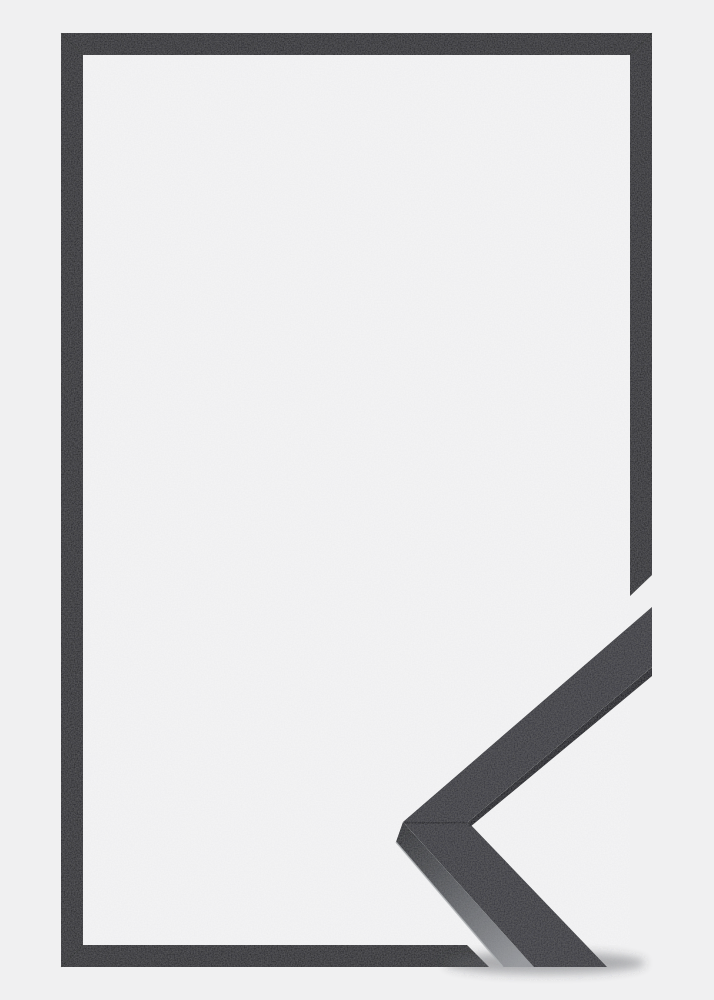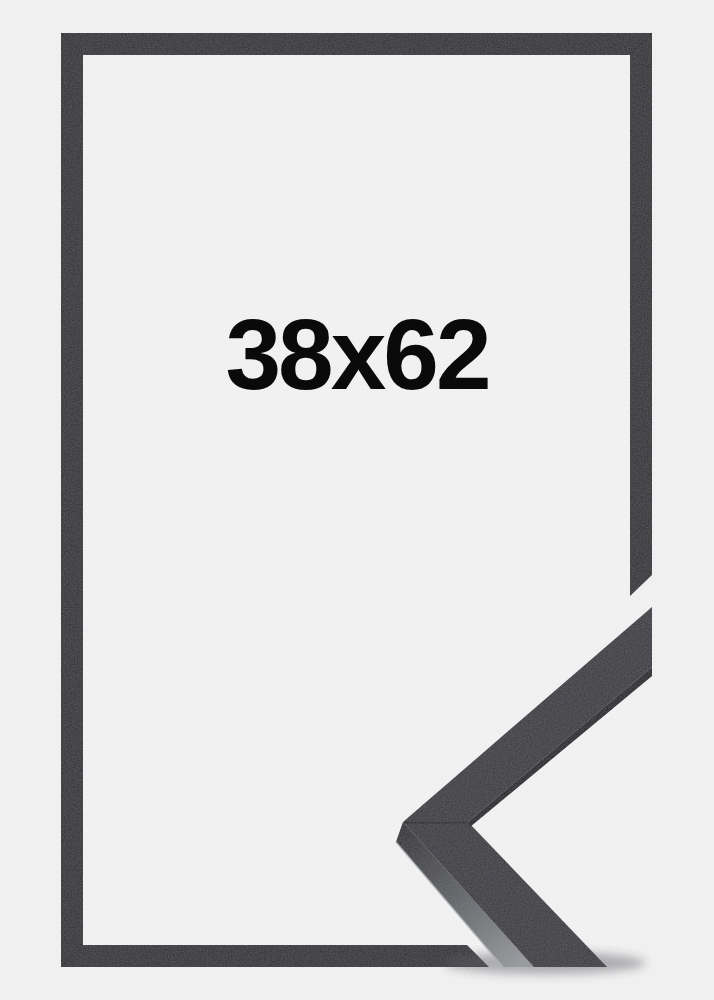--- a/index.html
+++ b/index.html
@@ -87,14 +87,13 @@
 
         <polygon points="652,607 652,667 468,822 403,822" fill="#38393d"></polygon>
 
         <polygon points="652,667 652,676 470,827 468,822" fill="#1e1f22"></polygon>
 
         <line x1="404" y1="822.7" x2="467" y2="822.7" stroke="#17181a" stroke-opacity="0.8" stroke-width="1.4"></line>
       </g>
     </g>
   </svg>
 
-  <div class="size-label">38x62</div>
 </div>
 
 </body></html>

